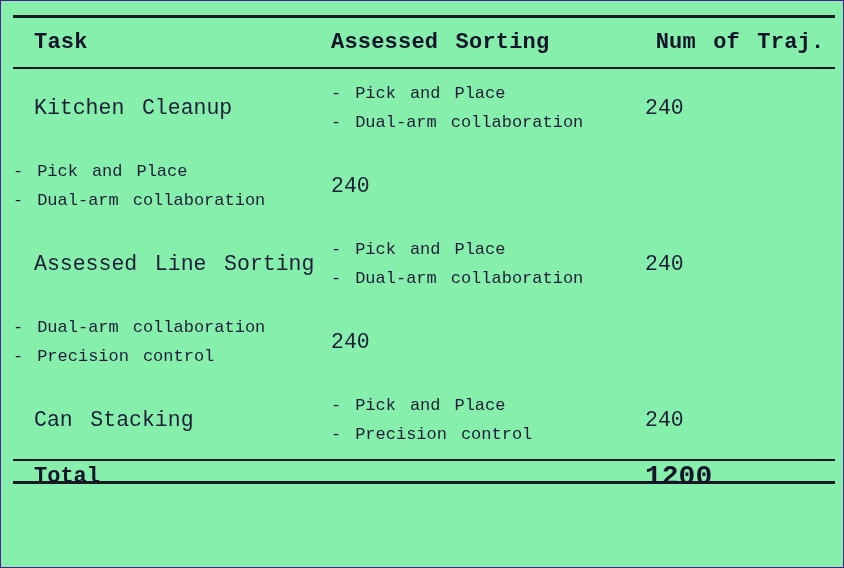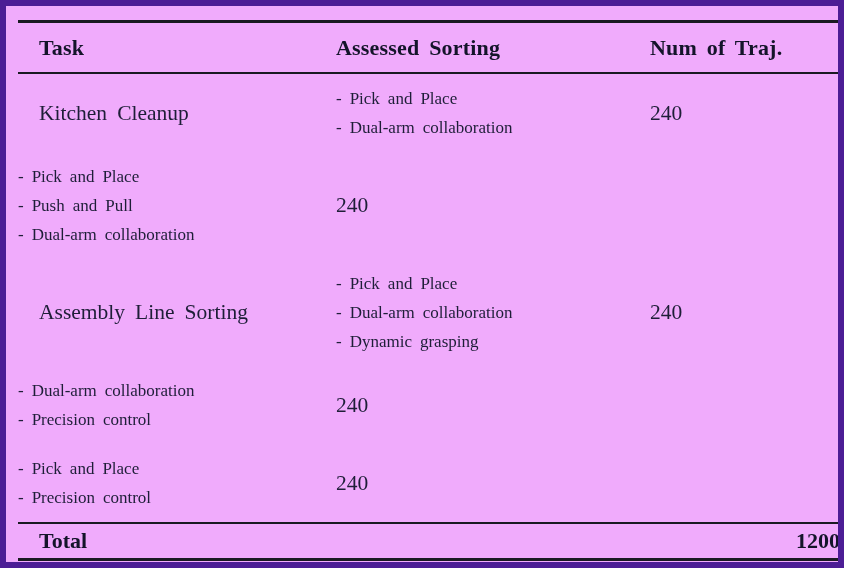--- a/index.html
+++ b/index.html
@@ -4,25 +4,25 @@
 <style>
   html, body {
     margin: 0;
     padding: 0;
     background: #e8ecee;
   }
   .page {
     position: relative;
     width: 844px;
     height: 568px;
-    background: #f0abfc;
-    border: 6px solid #4c1d95;
+    background: #86efac;
+    border: 1px solid #4c1d95;
     box-sizing: border-box;
     overflow: hidden;
-    font-family: Liberation Serif, serif;
+    font-family: Liberation Mono, monospace;
     color: #1e1e38;
   }
   .table-wrap {
     position: absolute;
     left: 12px;
     top: 14px;
     width: 822px;
   }
   .rule {
     width: 100%;
@@ -39,21 +39,21 @@
     height: 49px;
   }
   .hdr-cell {
     font-weight: bold;
     font-size: 22px;
     color: #14142a;
     letter-spacing: 0.2px;
     word-spacing: 0.18em;
   }
   .hdr-task { padding-left: 21px; }
-  .hdr-num { }
+  .hdr-num { text-align: center; }
   .body-row {
     padding: 10px 0;
   }
   .cell-task {
     padding-left: 21px;
     font-size: 21.5px;
     word-spacing: 0.22em;
     white-space: nowrap;
   }
   .cell-skills {
@@ -62,32 +62,32 @@
   }
   .skill-line {
     line-height: 29px;
     white-space: nowrap;
   }
   .cell-num {
     text-align: left;
     font-size: 21.5px;
   }
   .total-row {
-    height: 34px;
+    height: 20px;
   }
   .total-label {
     padding-left: 21px;
     font-weight: bold;
     font-size: 22px;
     color: #14142a;
   }
   .total-value {
-    text-align: right;
+    text-align: left;
     font-weight: bold;
-    font-size: 22px;
+    font-size: 28px;
     color: #14142a;
   }
 </style>
 </head>
 <body>
 
 <div class="page">
   <div class="table-wrap">
 
     <div class="rule heavy"></div>
@@ -105,42 +105,41 @@
           <div class="cell-task">Kitchen Cleanup</div>
           <div class="cell-skills">
             <div class="skill-line">- Pick and Place</div>
             <div class="skill-line">- Dual-arm collaboration</div>
           </div>
           <div class="cell-num">240</div>
         </div>
         <div class="grid-row body-row">
           <div class="cell-skills">
             <div class="skill-line">- Pick and Place</div>
-            <div class="skill-line">- Push and Pull</div>
             <div class="skill-line">- Dual-arm collaboration</div>
           </div>
           <div class="cell-num">240</div>
         </div>
         <div class="grid-row body-row">
-          <div class="cell-task">Assembly Line Sorting</div>
+          <div class="cell-task">Assessed Line Sorting</div>
           <div class="cell-skills">
             <div class="skill-line">- Pick and Place</div>
             <div class="skill-line">- Dual-arm collaboration</div>
-            <div class="skill-line">- Dynamic grasping</div>
           </div>
           <div class="cell-num">240</div>
         </div>
         <div class="grid-row body-row">
           <div class="cell-skills">
             <div class="skill-line">- Dual-arm collaboration</div>
             <div class="skill-line">- Precision control</div>
           </div>
           <div class="cell-num">240</div>
         </div>
         <div class="grid-row body-row">
+          <div class="cell-task">Can Stacking</div>
           <div class="cell-skills">
             <div class="skill-line">- Pick and Place</div>
             <div class="skill-line">- Precision control</div>
           </div>
           <div class="cell-num">240</div>
         </div>
       </div>
 
     <div class="rule light"></div>
 

